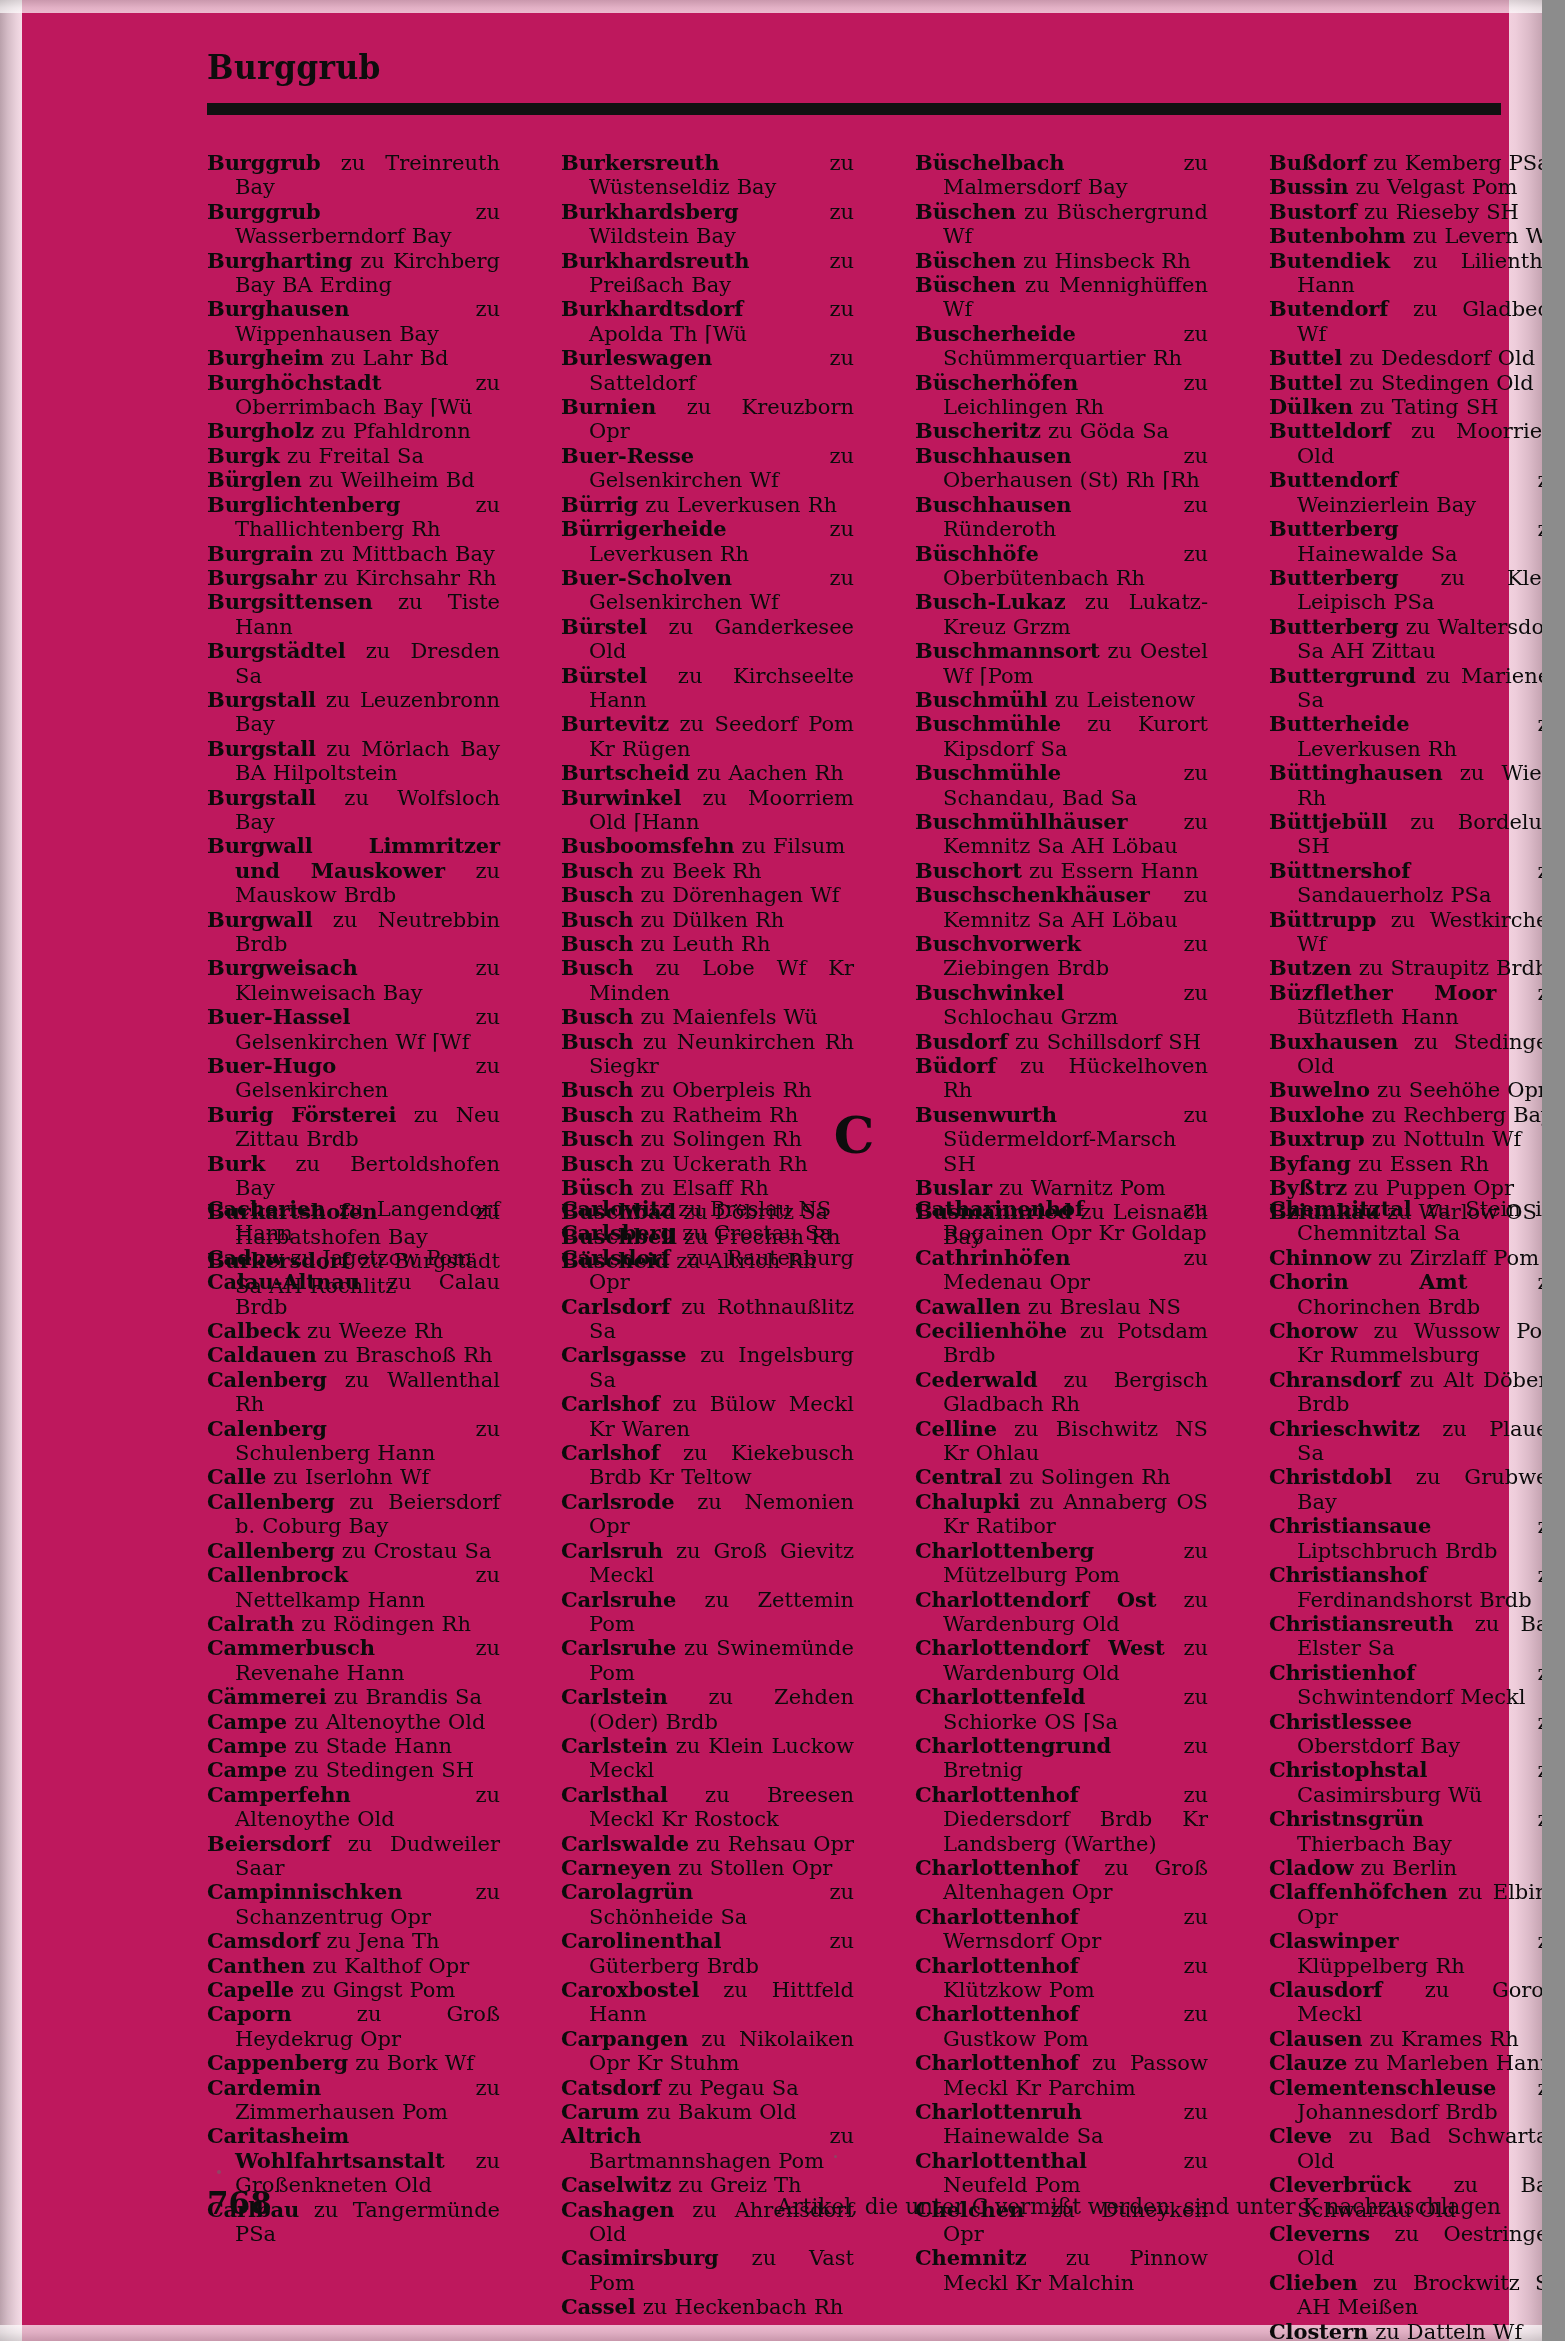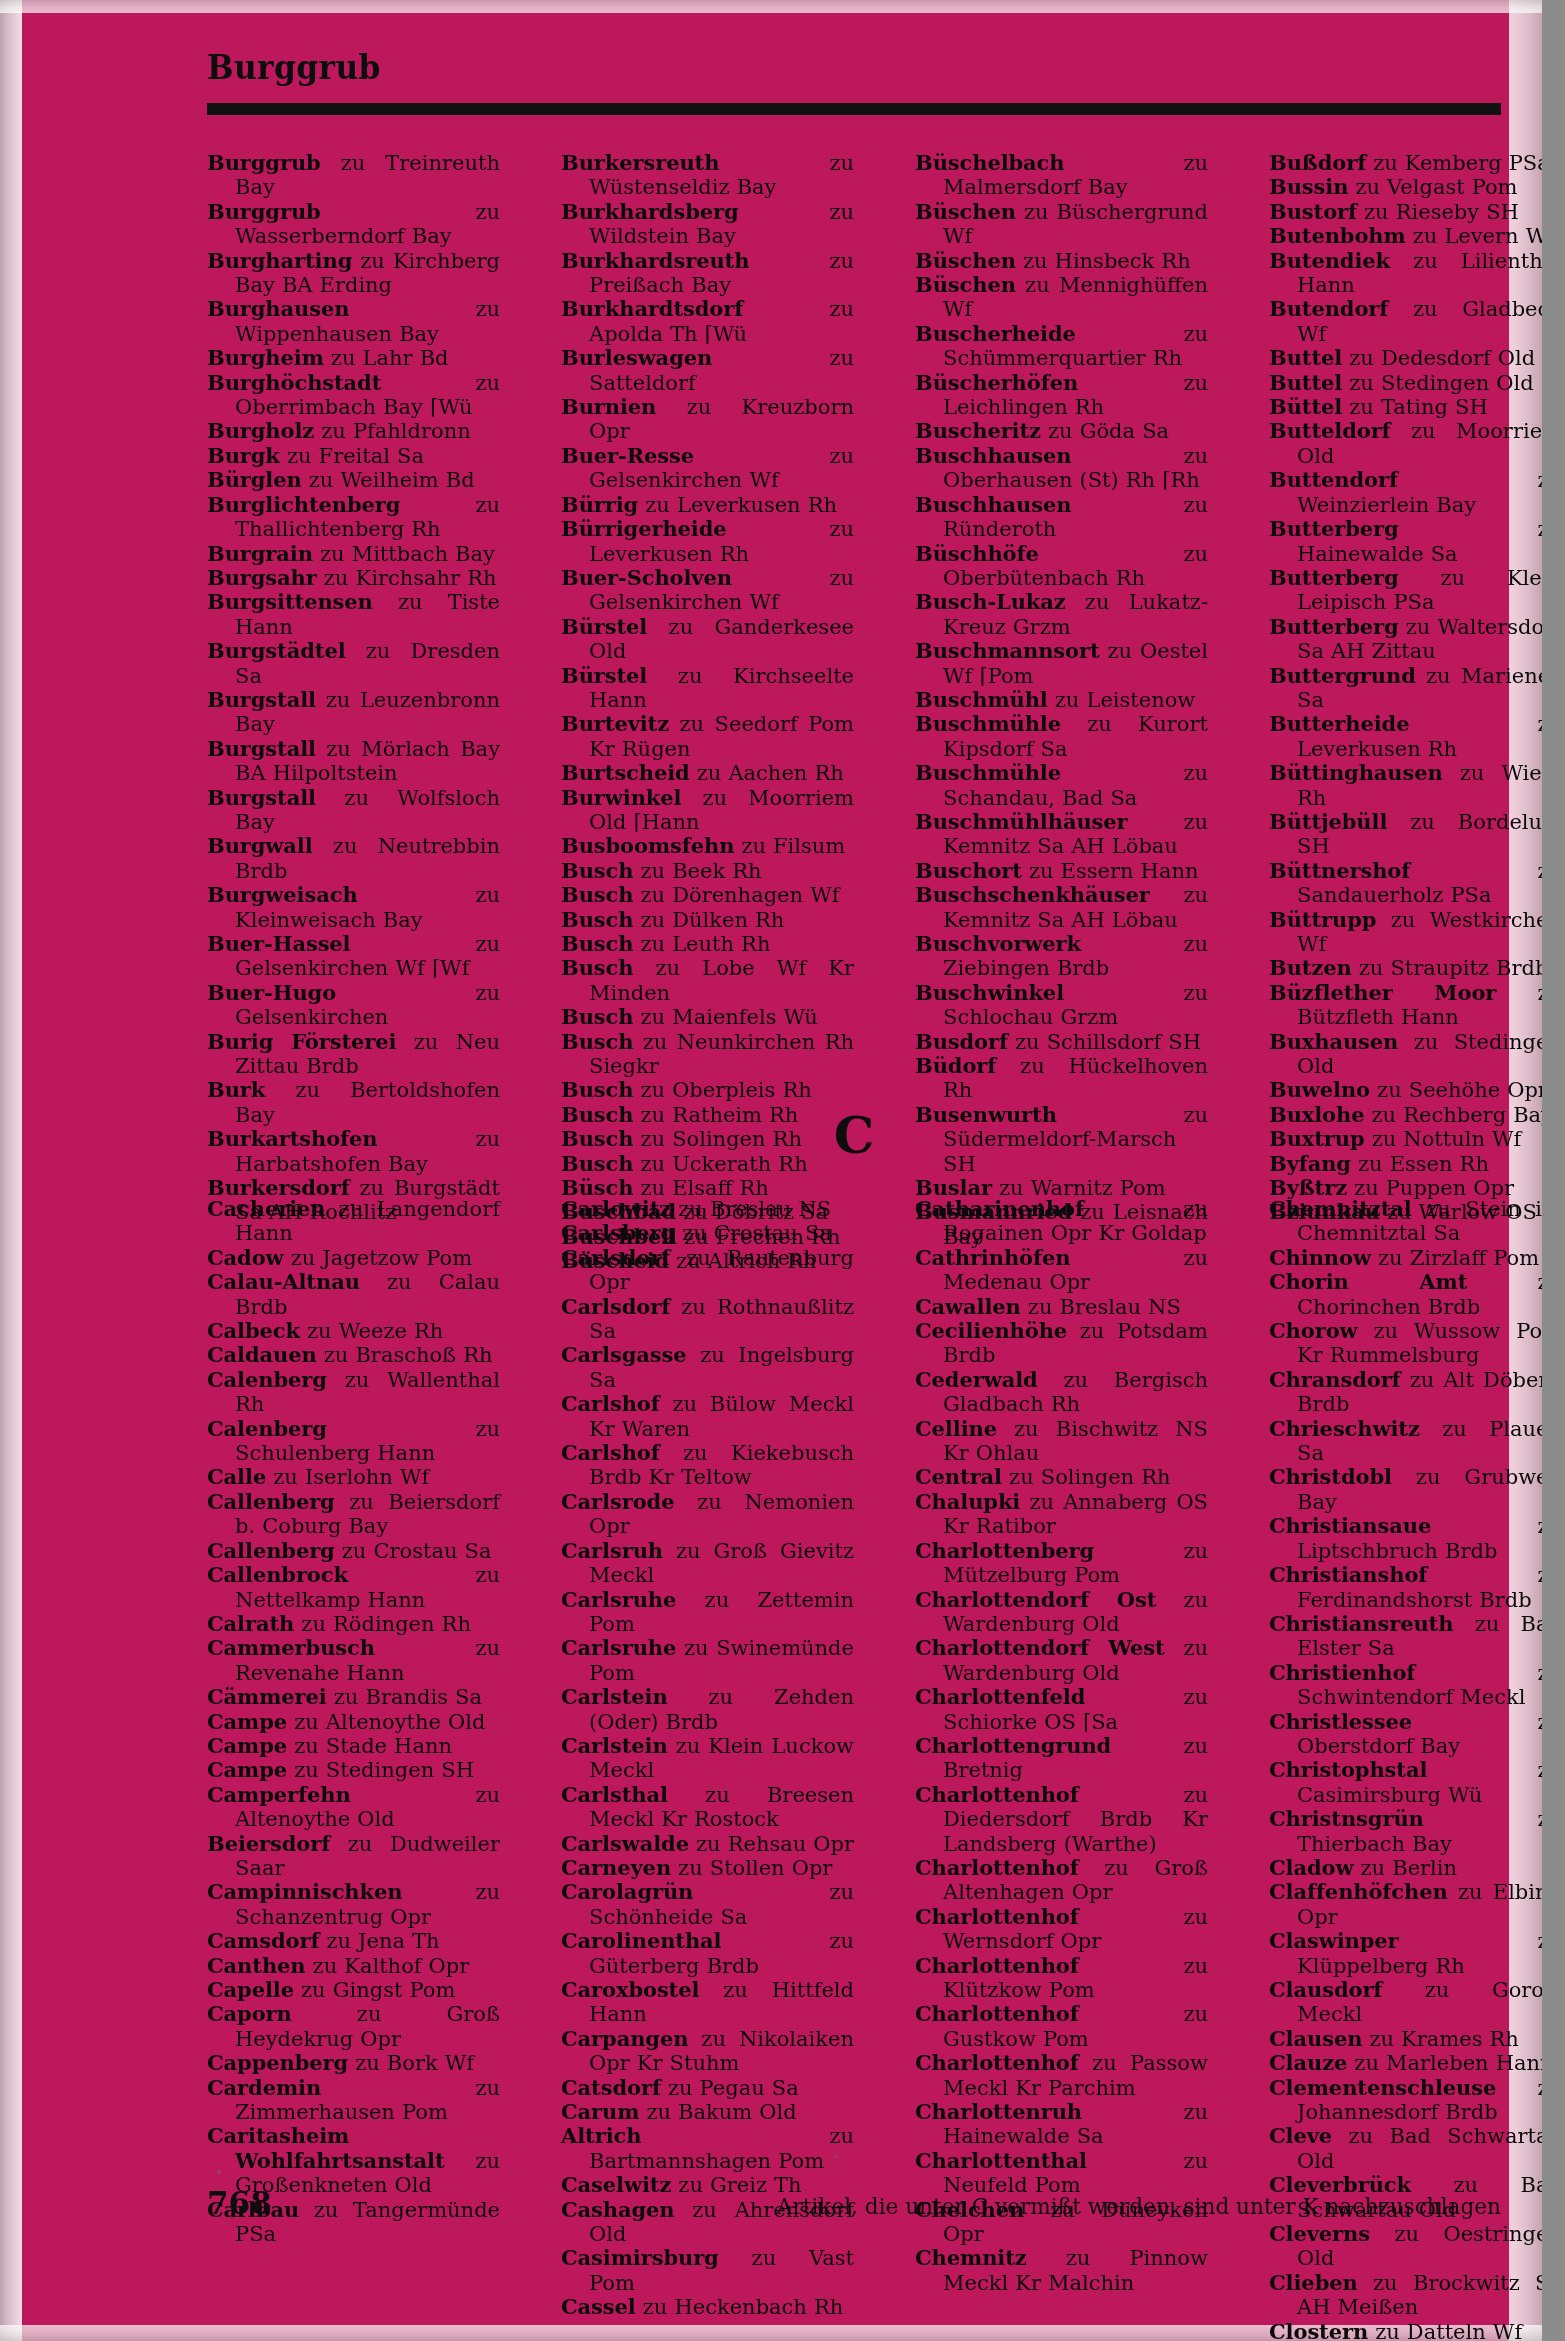--- a/index.html
+++ b/index.html
@@ -196,20 +196,21 @@
         <div class="entry"><span class="hw">Burgk</span><span class="rest"> zu Freital Sa</span></div>
         <div class="entry"><span class="hw">Bürglen</span><span class="rest"> zu Weilheim Bd</span></div>
         <div class="entry"><span class="hw">Burglichtenberg</span><span class="rest"> zu Thallichtenberg Rh</span></div>
         <div class="entry"><span class="hw">Burgrain</span><span class="rest"> zu Mittbach Bay</span></div>
         <div class="entry"><span class="hw">Burgsahr</span><span class="rest"> zu Kirchsahr Rh</span></div>
         <div class="entry"><span class="hw">Burgsittensen</span><span class="rest"> zu Tiste Hann</span></div>
         <div class="entry"><span class="hw">Burgstädtel</span><span class="rest"> zu Dresden Sa</span></div>
         <div class="entry"><span class="hw">Burgstall</span><span class="rest"> zu Leuzenbronn Bay</span></div>
         <div class="entry"><span class="hw">Burgstall</span><span class="rest"> zu Mörlach Bay BA Hilpoltstein</span></div>
         <div class="entry"><span class="hw">Burgstall</span><span class="rest"> zu Wolfsloch Bay</span></div>
+        <div class="entry"><span class="hw">Burgwall Limmritzer und Mauskower</span><span class="rest"> zu Mauskow Brdb</span></div>
         <div class="entry"><span class="hw">Burgwall</span><span class="rest"> zu Neutrebbin Brdb</span></div>
         <div class="entry"><span class="hw">Burgweisach</span><span class="rest"> zu Kleinweisach Bay</span></div>
         <div class="entry"><span class="hw">Buer-Hassel</span><span class="rest"> zu Gelsenkirchen Wf ⌈Wf</span></div>
         <div class="entry"><span class="hw">Buer-Hugo</span><span class="rest"> zu Gelsenkirchen</span></div>
         <div class="entry"><span class="hw">Burig Försterei</span><span class="rest"> zu Neu Zittau Brdb</span></div>
         <div class="entry"><span class="hw">Burk</span><span class="rest"> zu Bertoldshofen Bay</span></div>
         <div class="entry"><span class="hw">Burkartshofen</span><span class="rest"> zu Harbatshofen Bay</span></div>
         <div class="entry"><span class="hw">Burkersdorf</span><span class="rest"> zu Burgstädt Sa AH Rochlitz</span></div>
       </div>
       <div class="col">
@@ -274,21 +275,21 @@
       </div>
       <div class="col">
         <div class="entry"><span class="hw">Bußdorf</span><span class="rest"> zu Kemberg PSa</span></div>
         <div class="entry"><span class="hw">Bussin</span><span class="rest"> zu Velgast Pom</span></div>
         <div class="entry"><span class="hw">Bustorf</span><span class="rest"> zu Rieseby SH</span></div>
         <div class="entry"><span class="hw">Butenbohm</span><span class="rest"> zu Levern Wf</span></div>
         <div class="entry"><span class="hw">Butendiek</span><span class="rest"> zu Lilienthal Hann</span></div>
         <div class="entry"><span class="hw">Butendorf</span><span class="rest"> zu Gladbeck Wf</span></div>
         <div class="entry"><span class="hw">Buttel</span><span class="rest"> zu Dedesdorf Old</span></div>
         <div class="entry"><span class="hw">Buttel</span><span class="rest"> zu Stedingen Old</span></div>
-        <div class="entry"><span class="hw">Büttel</span><span class="rest"> zu Tating SH</span></div>
+        <div class="entry"><span class="hw">Dülken</span><span class="rest"> zu Tating SH</span></div>
         <div class="entry"><span class="hw">Butteldorf</span><span class="rest"> zu Moorriem Old</span></div>
         <div class="entry"><span class="hw">Buttendorf</span><span class="rest"> zu Weinzierlein Bay</span></div>
         <div class="entry"><span class="hw">Butterberg</span><span class="rest"> zu Hainewalde Sa</span></div>
         <div class="entry"><span class="hw">Butterberg</span><span class="rest"> zu Klein Leipisch PSa</span></div>
         <div class="entry"><span class="hw">Butterberg</span><span class="rest"> zu Waltersdorf Sa AH Zittau</span></div>
         <div class="entry"><span class="hw">Buttergrund</span><span class="rest"> zu Marieney Sa</span></div>
         <div class="entry"><span class="hw">Butterheide</span><span class="rest"> zu Leverkusen Rh</span></div>
         <div class="entry"><span class="hw">Büttinghausen</span><span class="rest"> zu Wiehl Rh</span></div>
         <div class="entry"><span class="hw">Büttjebüll</span><span class="rest"> zu Bordelum SH</span></div>
         <div class="entry"><span class="hw">Büttnershof</span><span class="rest"> zu Sandauerholz PSa</span></div>

